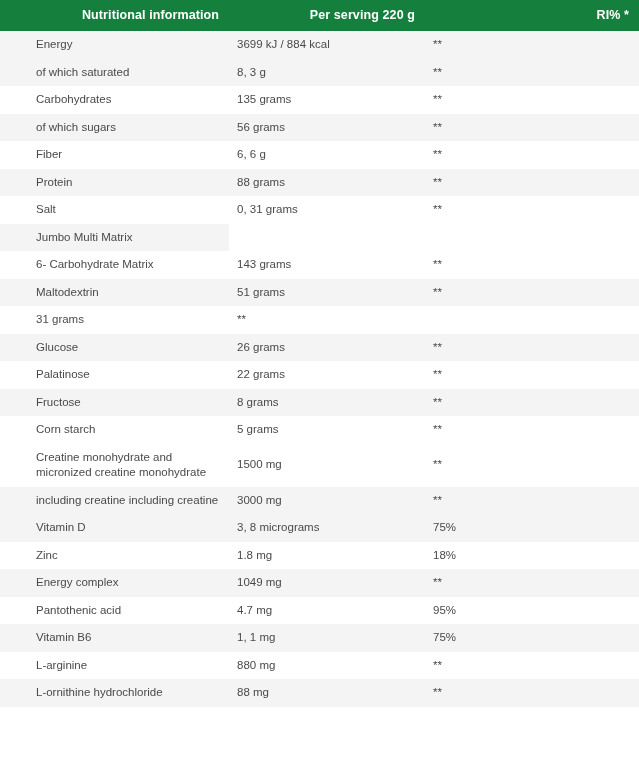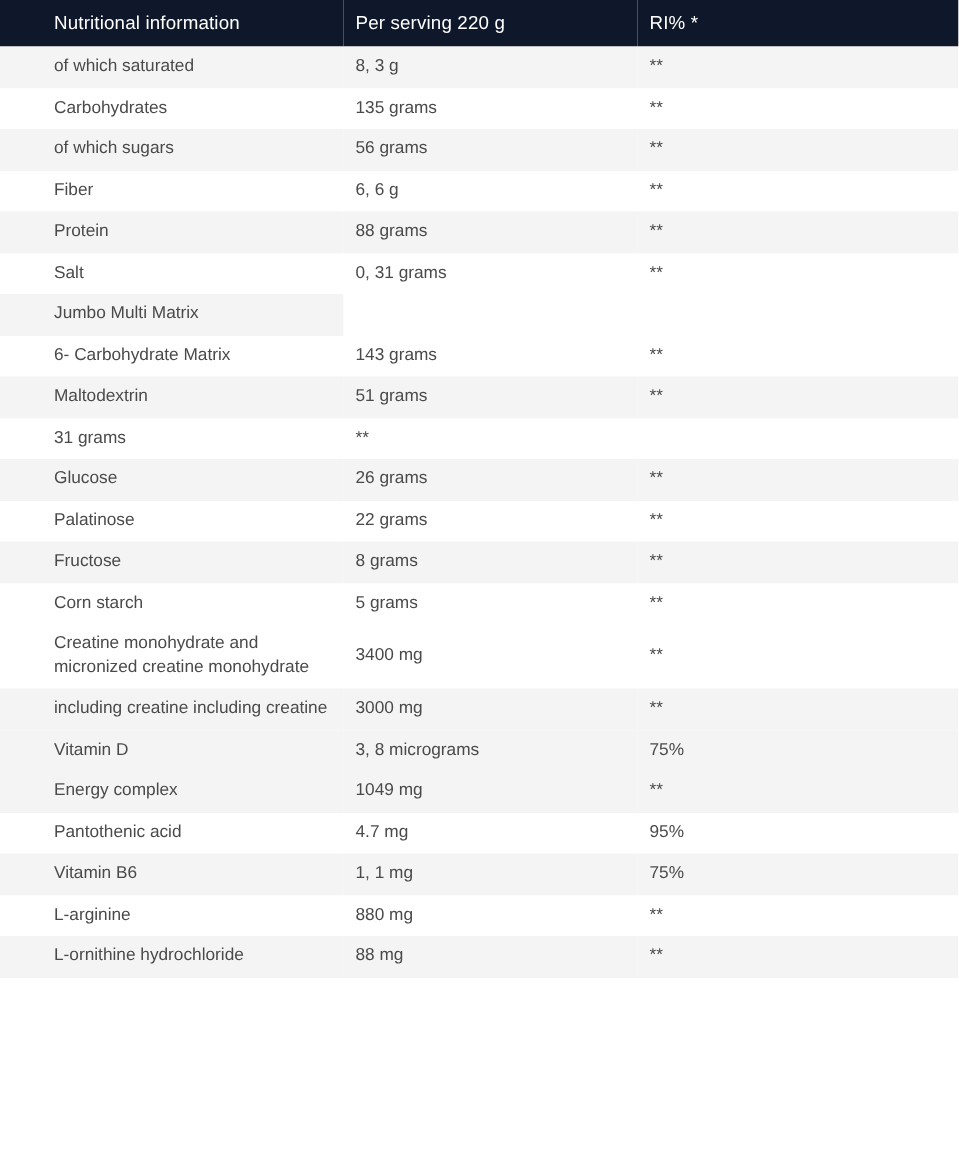--- a/index.html
+++ b/index.html
@@ -16,25 +16,25 @@
     border-collapse: collapse;
     table-layout: fixed;
     font-size: 11.5px;
     color: #4a4a4a;
   }
   .nutrition-table col.c1 { width: 229px; }
   .nutrition-table col.c2 { width: 196px; }
   .nutrition-table col.c3 { width: 214px; }
 
   .nutrition-table thead th {
-    background: #0f172a;
+    background: #15803d;
     color: #ffffff;
     font-size: 12.5px;
-    font-weight: normal;
-    text-align: left;
+    font-weight: bold;
+    text-align: right;
     padding: 8px 10px 9px 10px;
     letter-spacing: 0.1px;
   }
   .nutrition-table thead th.h1 { padding-left: 36px; }
   .nutrition-table thead th.h2 { padding-left: 8px; margin-top: 39px; }
   .nutrition-table thead th.h3 { padding-left: 8px; }
 
   .nutrition-table tbody td {
     padding: 6px 8px 6px 8px;
     vertical-align: middle;
@@ -62,20 +62,25 @@
     <col class="c3">
   </colgroup>
   <thead>
     <tr>
       <th class="h1">Nutritional information</th>
       <th class="h2">Per serving 220 g</th>
       <th class="h3">RI% *</th>
     </tr>
   </thead>
   <tbody id="table-body">
+      <tr class="odd">
+        <td class="name">Energy</td>
+        <td>3699 kJ / 884 kcal</td>
+        <td class="ri">**</td>
+      </tr>
       <tr class="odd">
         <td class="name">of which saturated</td>
         <td>8, 3 g</td>
         <td class="ri">**</td>
       </tr>
       <tr class="even">
         <td class="name">Carbohydrates</td>
         <td>135 grams</td>
         <td class="ri">**</td>
       </tr>
@@ -134,32 +139,37 @@
         <td>8 grams</td>
         <td class="ri">**</td>
       </tr>
       <tr class="even">
         <td class="name">Corn starch</td>
         <td>5 grams</td>
         <td class="ri">**</td>
       </tr>
       <tr class="even">
         <td class="name">Creatine monohydrate and micronized creatine monohydrate</td>
-        <td>3400 mg</td>
+        <td>1500 mg</td>
         <td class="ri">**</td>
       </tr>
       <tr class="odd">
         <td class="name">including creatine including creatine</td>
         <td>3000 mg</td>
         <td class="ri">**</td>
       </tr>
       <tr class="odd">
         <td class="name">Vitamin D</td>
         <td>3, 8 micrograms</td>
         <td class="ri">75%</td>
+      </tr>
+      <tr class="even">
+        <td class="name">Zinc</td>
+        <td>1.8 mg</td>
+        <td class="ri">18%</td>
       </tr>
       <tr class="odd">
         <td class="name">Energy complex</td>
         <td>1049 mg</td>
         <td class="ri">**</td>
       </tr>
       <tr class="even">
         <td class="name">Pantothenic acid</td>
         <td>4.7 mg</td>
         <td class="ri">95%</td>

